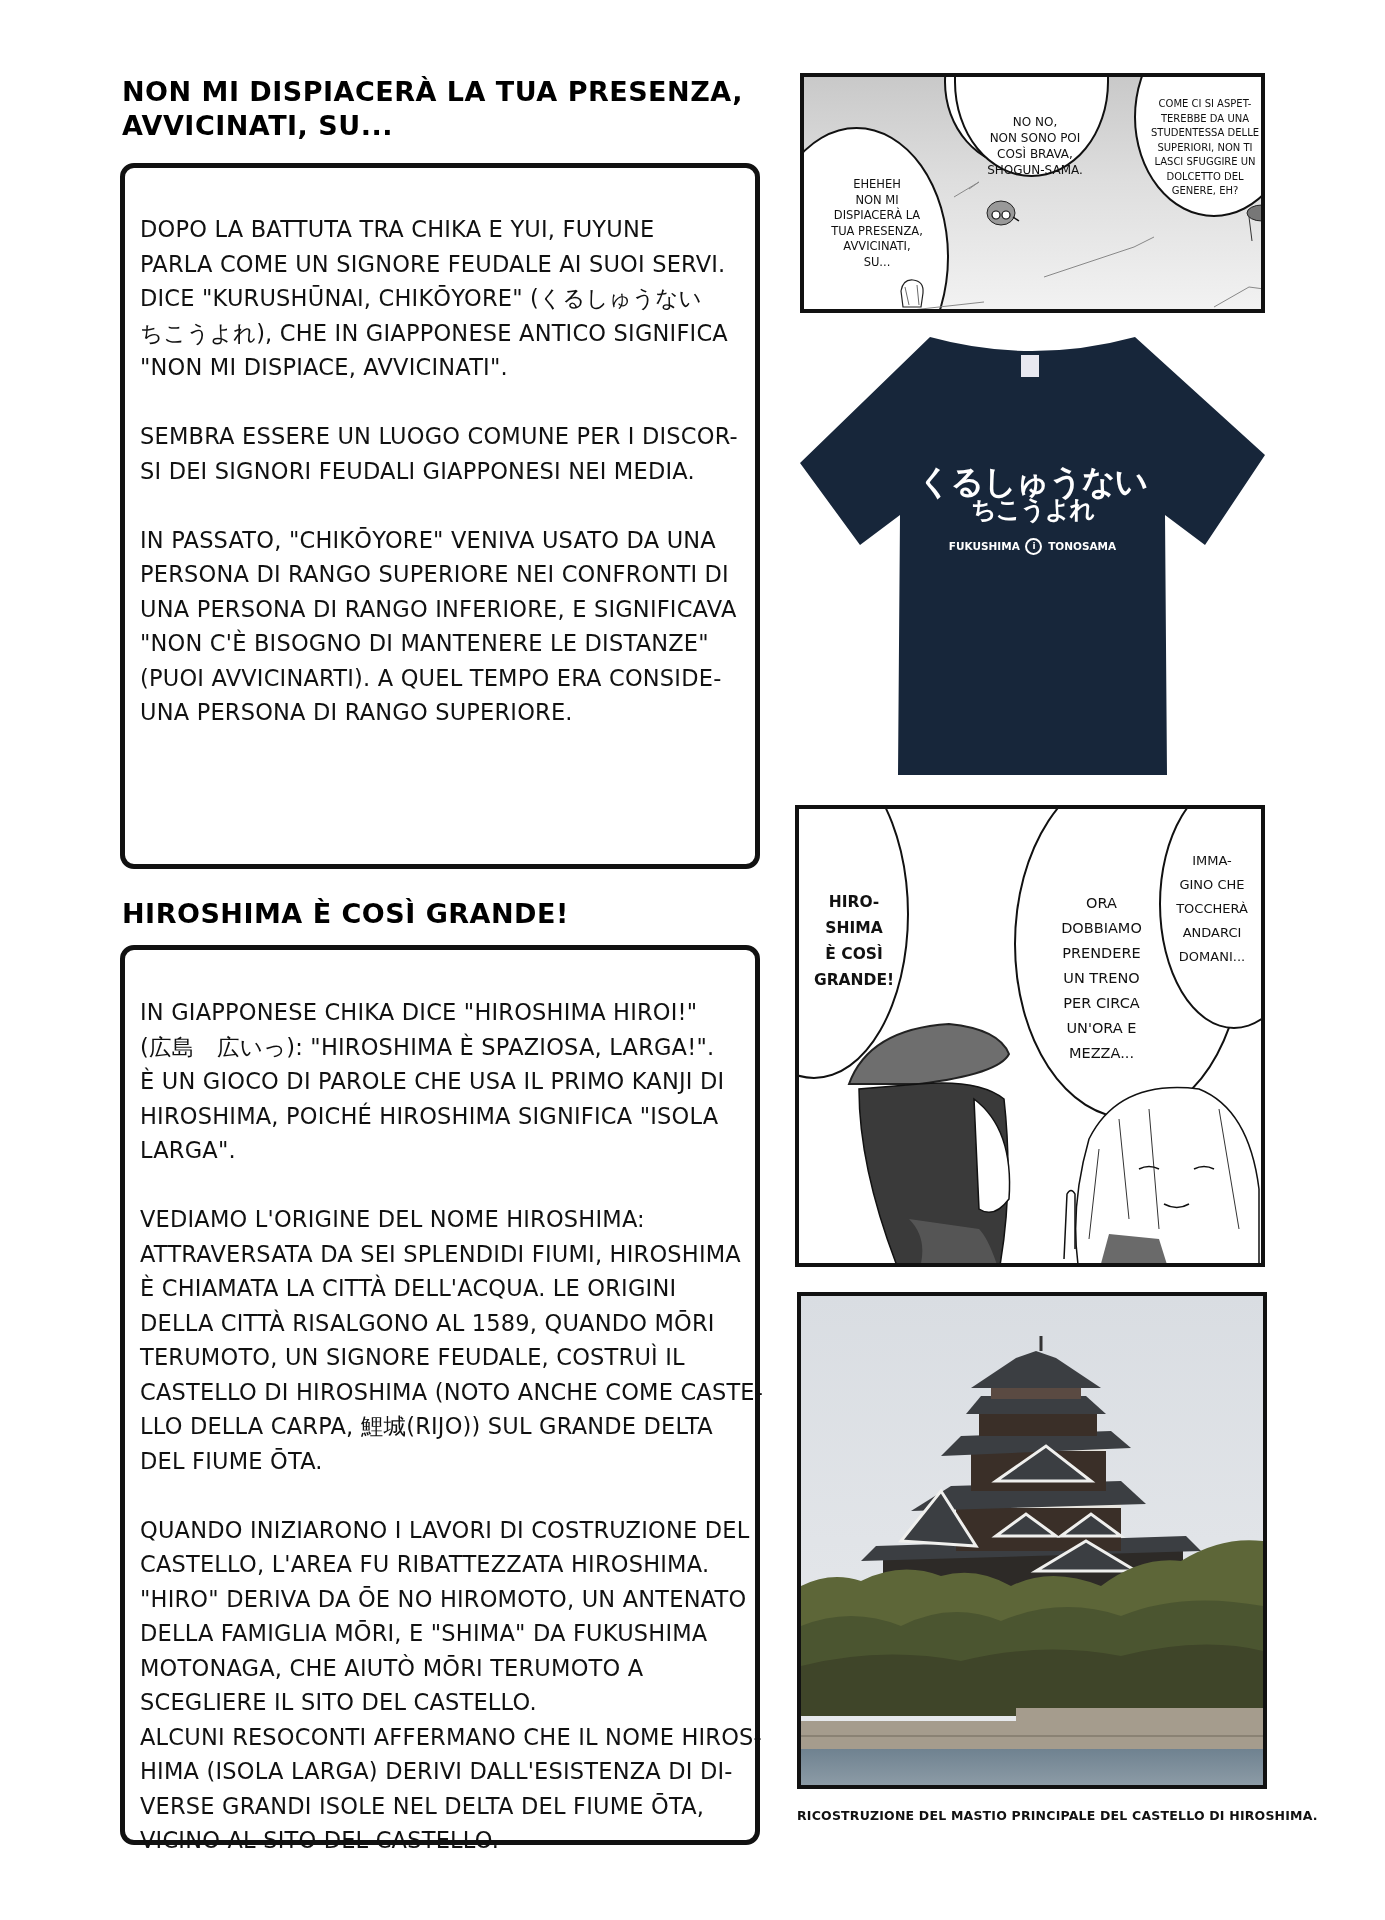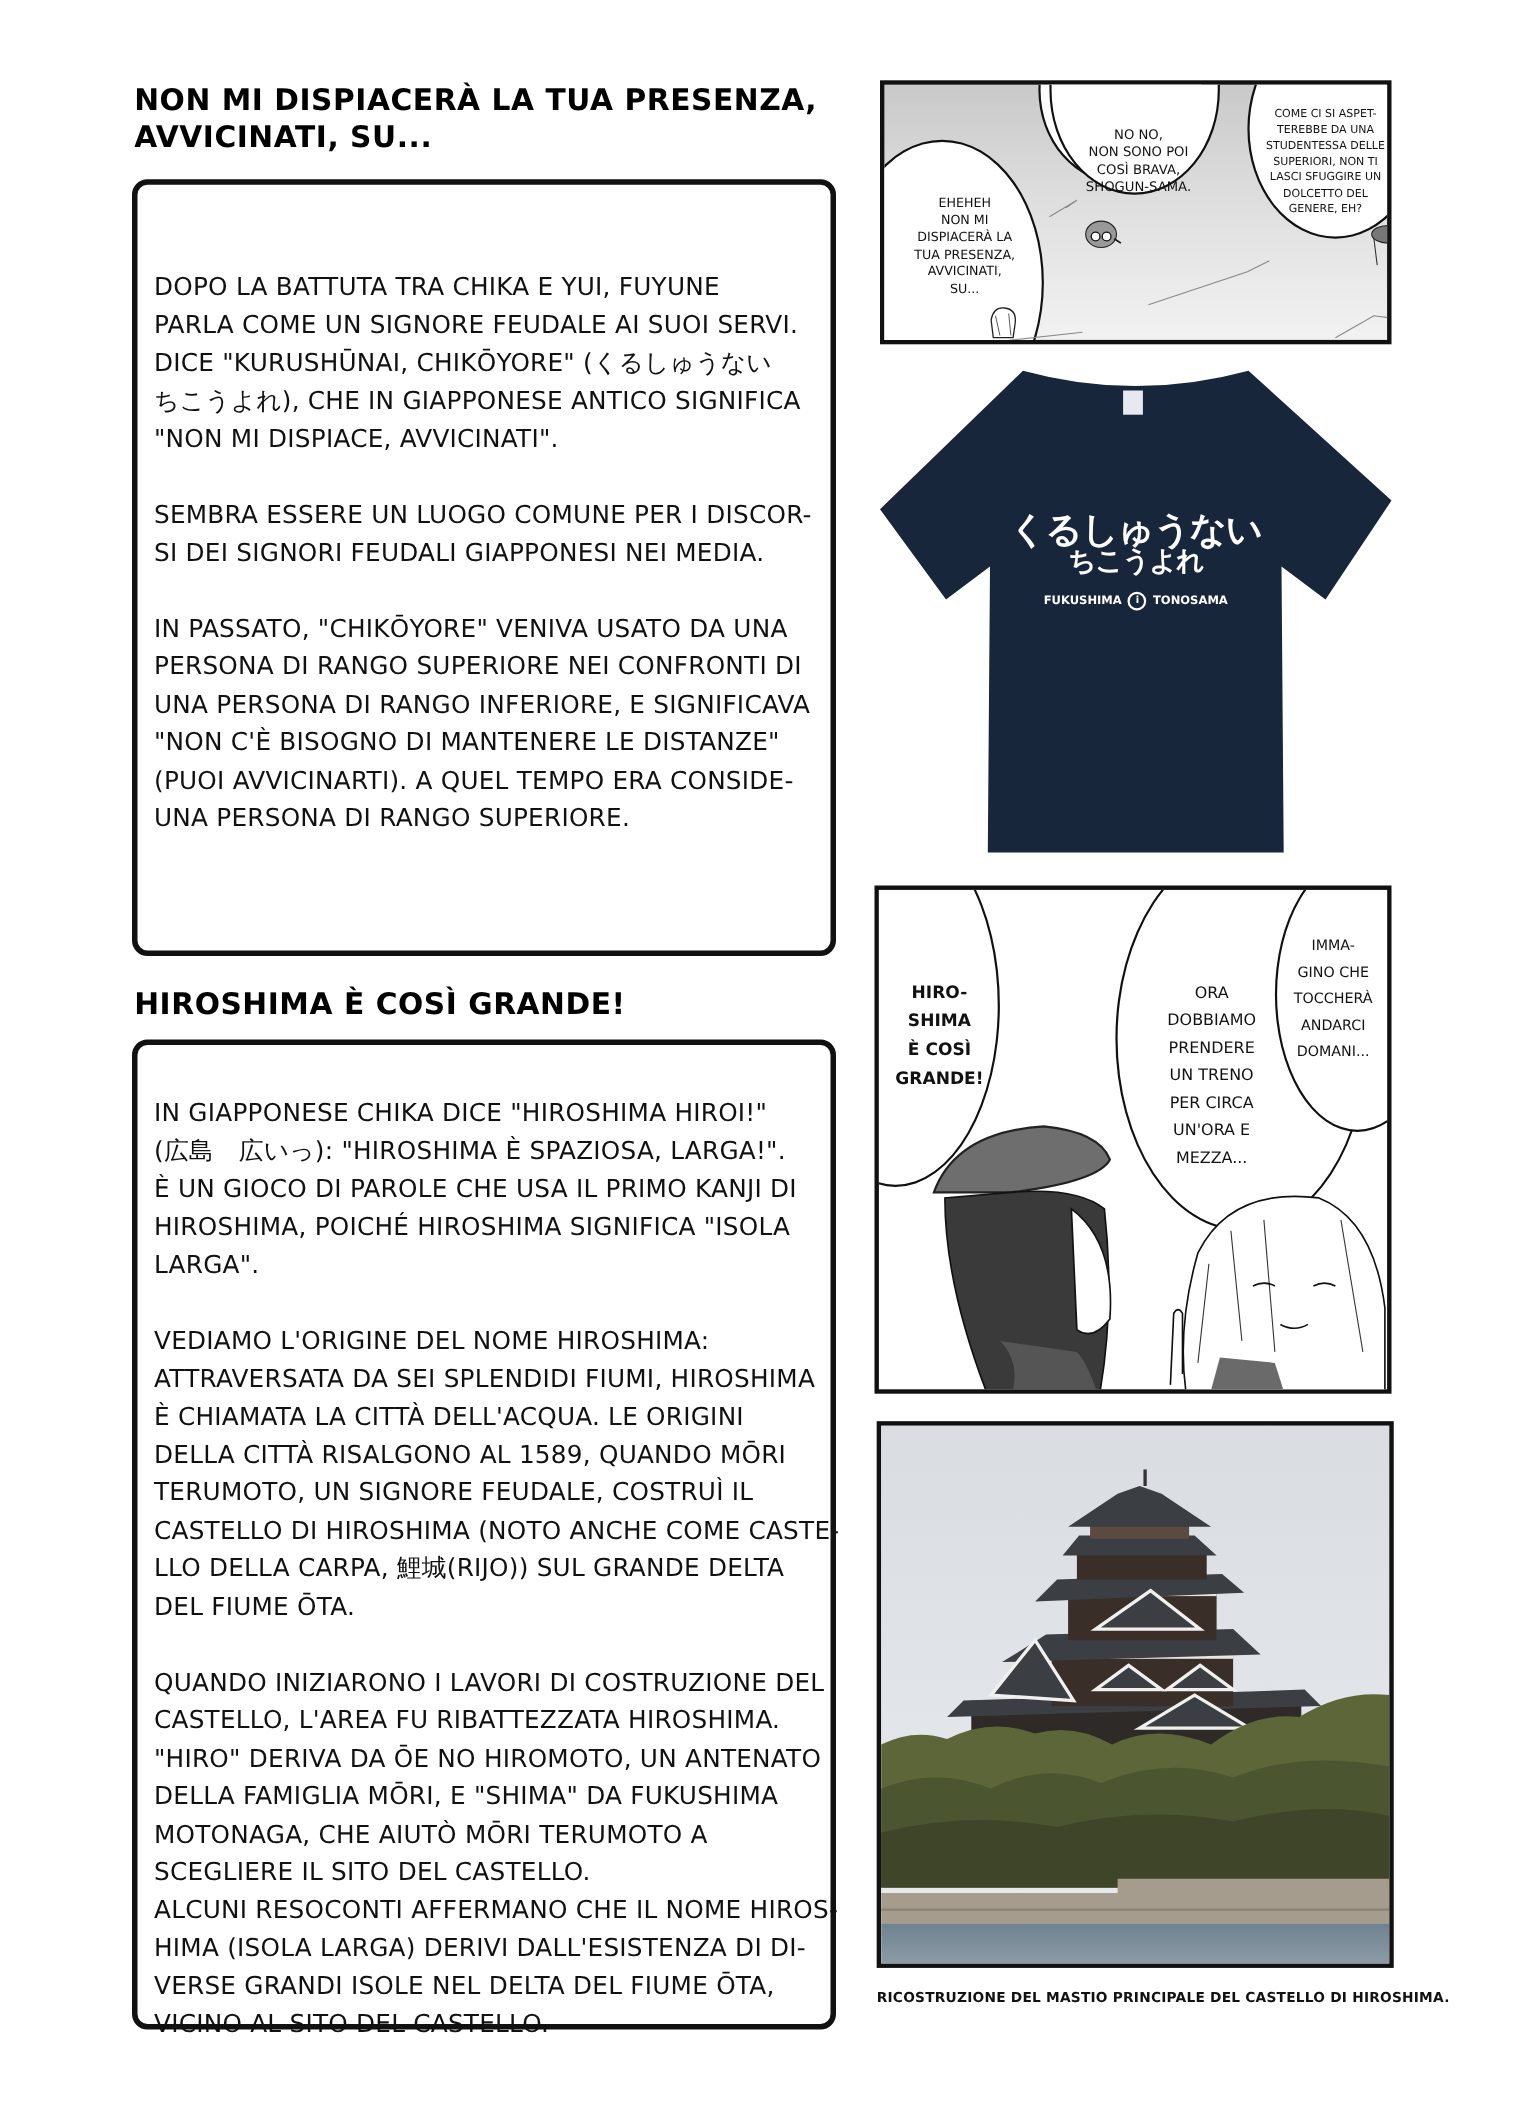--- a/index.html
+++ b/index.html
@@ -57,21 +57,21 @@
   </style>
 </head>
 <body>
 
 <div class="heading" style="top:75px;">
   <span class="line">NON MI DISPIACERÀ LA TUA PRESENZA,</span>
   <span class="line">AVVICINATI, SU...</span>
 </div>
 
 <div class="note-box" style="top:163px; height:706px;"></div>
-<div class="note-body" style="top:244px;">
+<div class="note-body" style="top:212px;">
   <span class="para">
     <span class="ln">DOPO LA BATTUTA TRA CHIKA E YUI, FUYUNE</span>
     <span class="ln">PARLA COME UN SIGNORE FEUDALE AI SUOI SERVI.</span>
     <span class="ln">DICE "KURUSHŪNAI, CHIKŌYORE" (くるしゅうない</span>
     <span class="ln">ちこうよれ), CHE IN GIAPPONESE ANTICO SIGNIFICA</span>
     <span class="ln">"NON MI DISPIACE, AVVICINATI".</span>
   </span>
   <span class="para">
     <span class="ln">SEMBRA ESSERE UN LUOGO COMUNE PER I DISCOR-</span>
     <span class="ln">SI DEI SIGNORI FEUDALI GIAPPONESI NEI MEDIA.</span>

